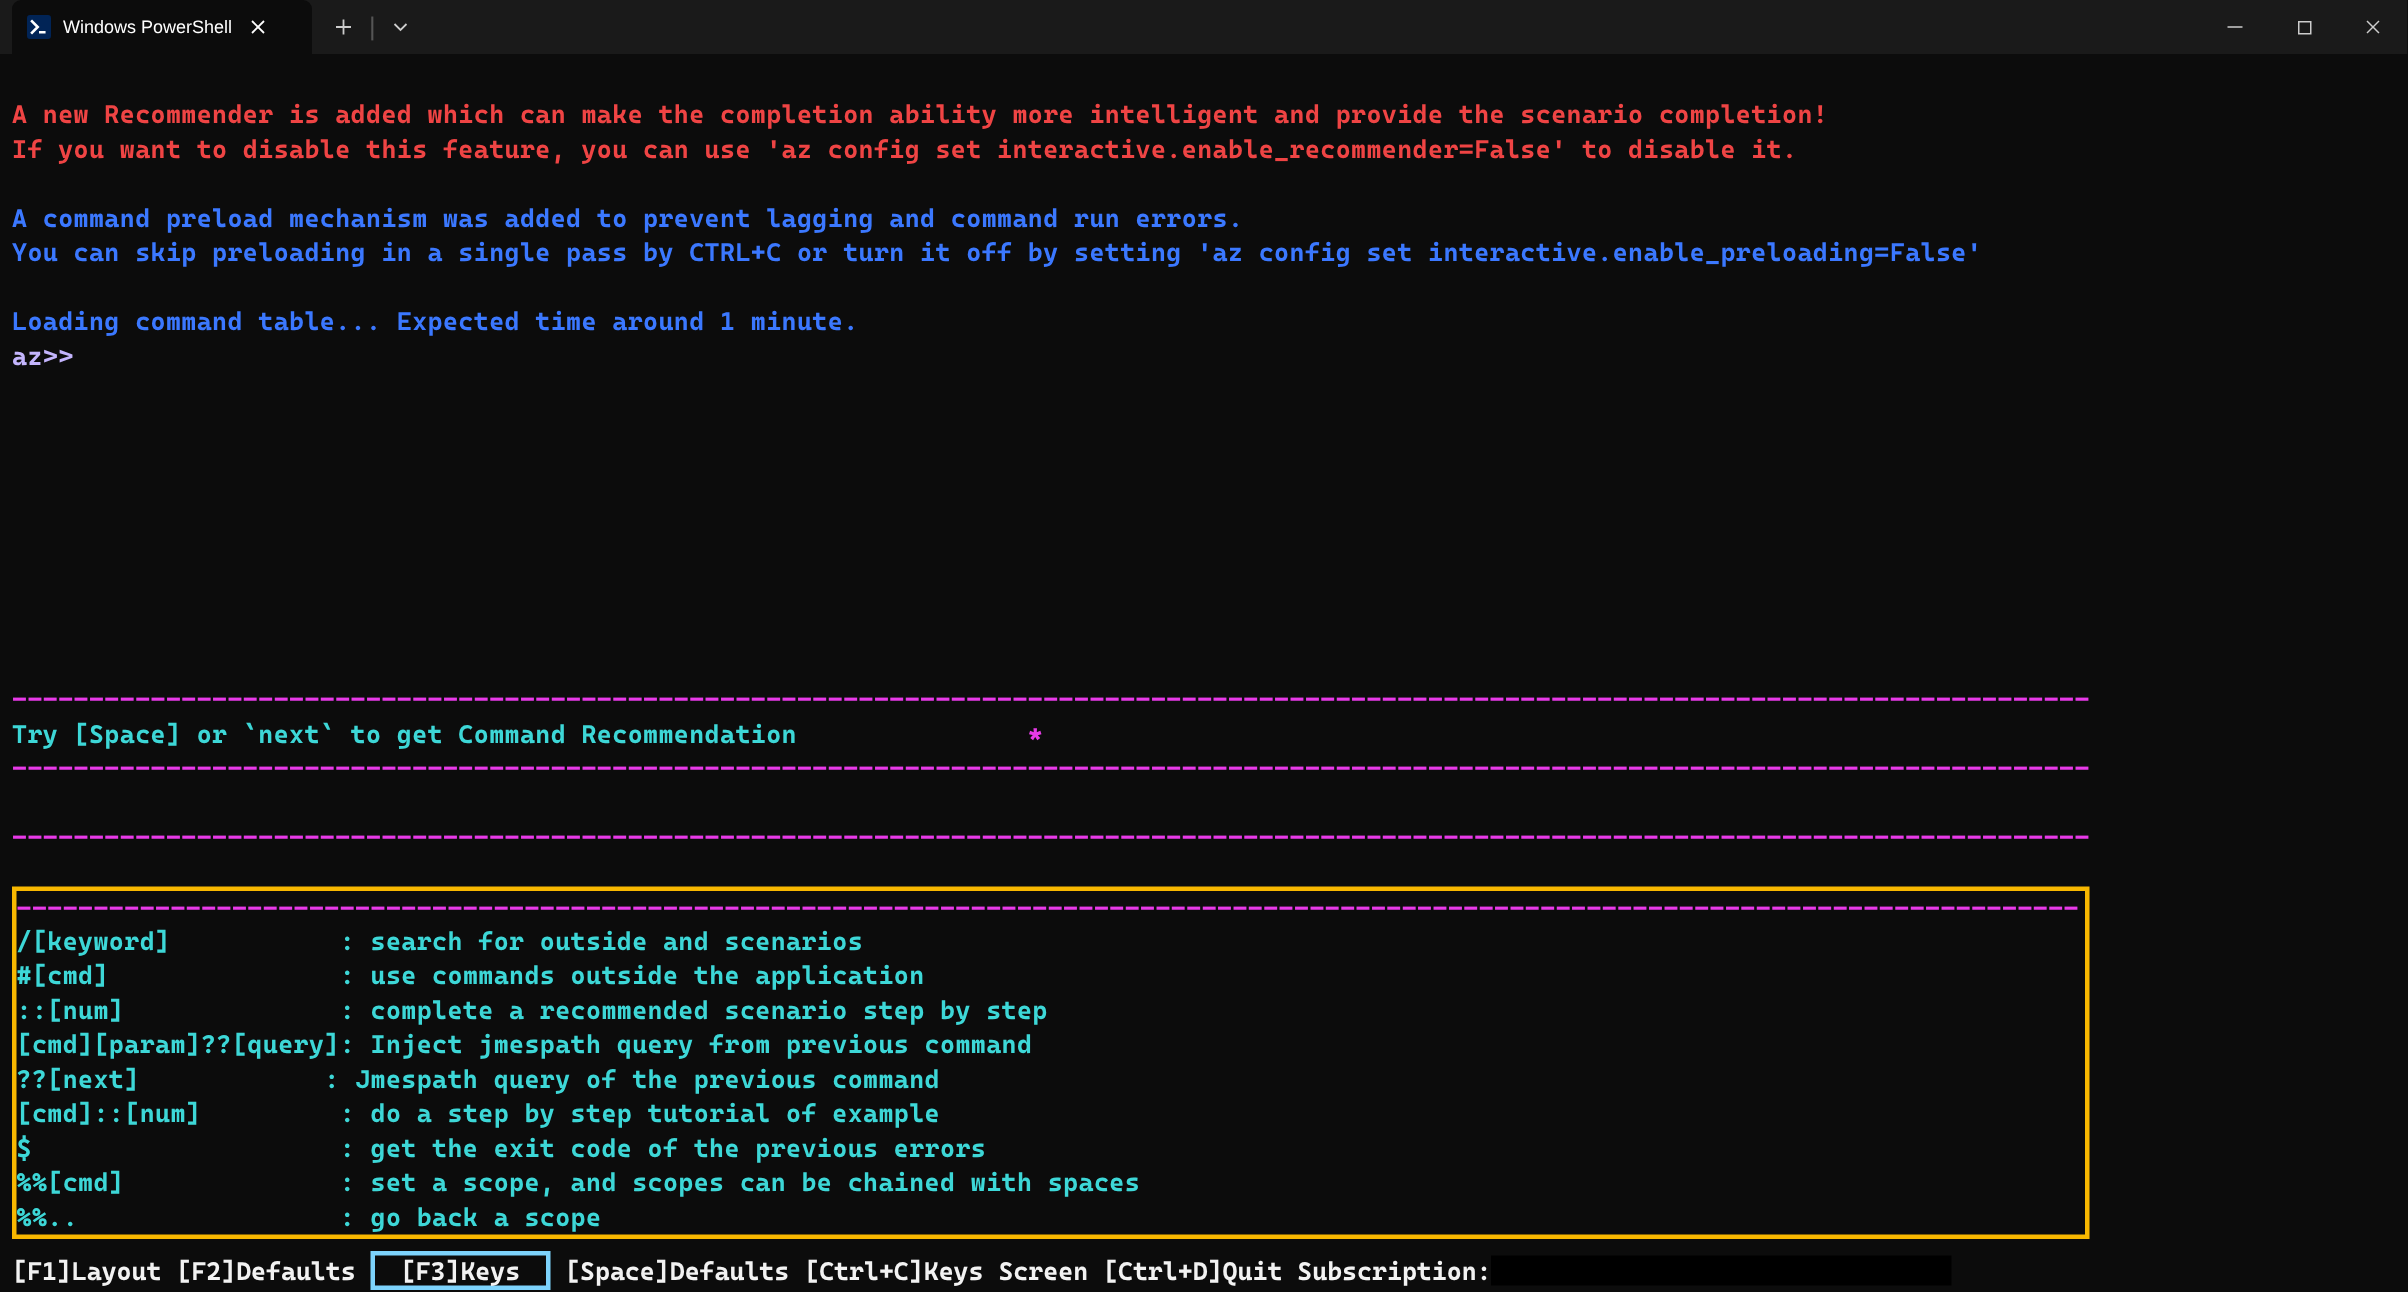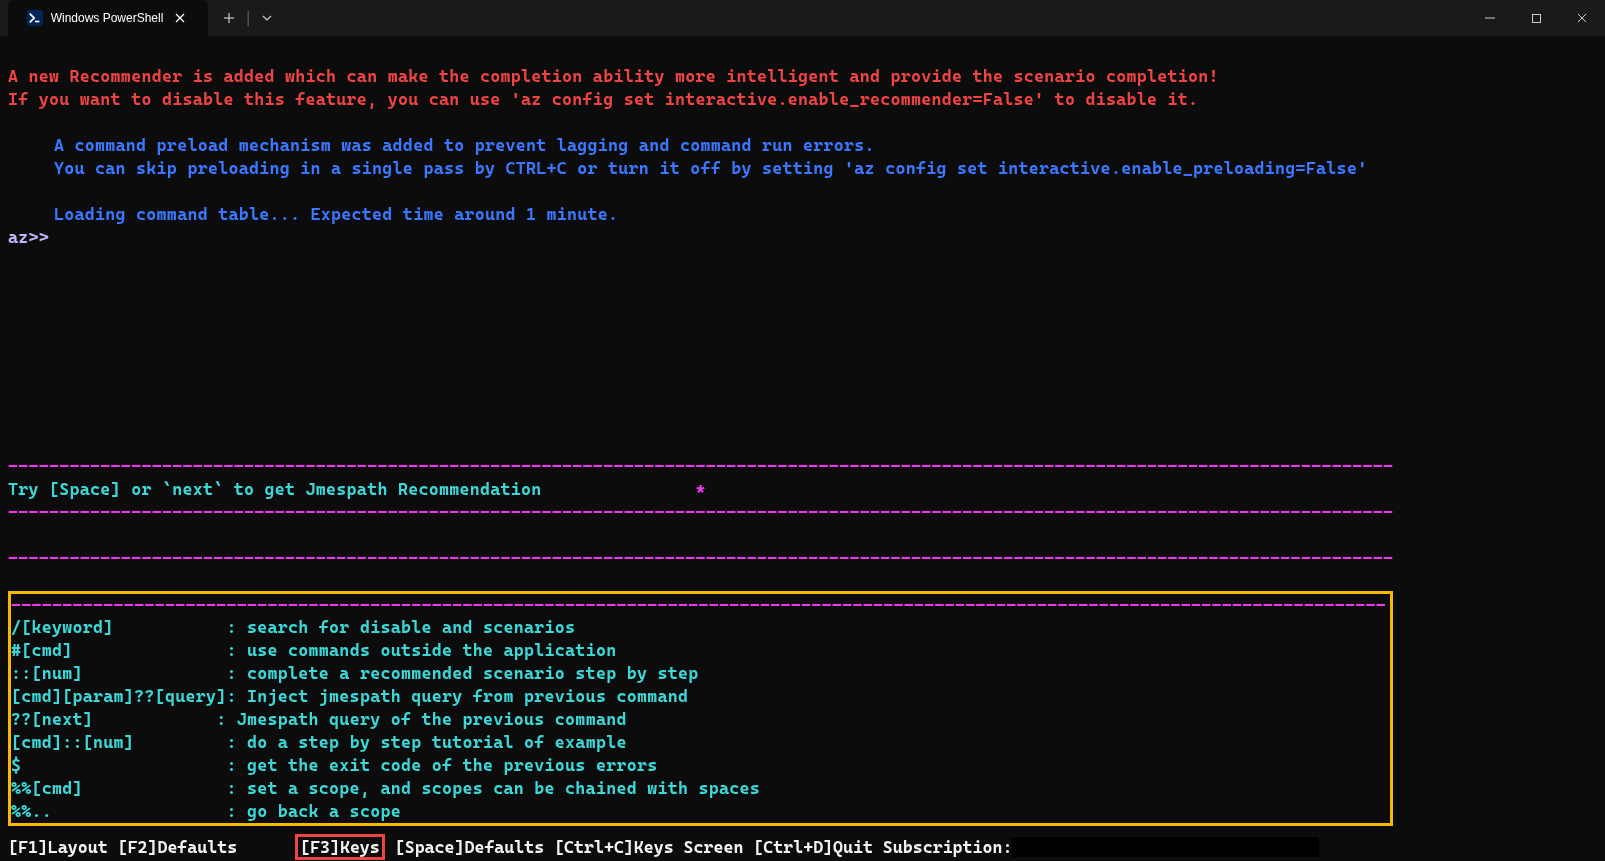--- a/index.html
+++ b/index.html
@@ -27,21 +27,21 @@
     display: flex;
     align-items: center;
     background: #0c0c0c;
     height: 36px;
     padding: 0 10px;
     gap: 8px;
     border-top-left-radius: 6px;
     border-top-right-radius: 6px;
     margin-left: 8px;
     min-width: 200px;
-    justify-content: center;
+    justify-content: flex-start;
   }
   .tab-left {
     display: flex;
     align-items: center;
     gap: 8px;
   }
   .ps-icon {
     width: 16px;
     height: 16px;
     background: #012456;
@@ -98,21 +98,21 @@
     cursor: pointer;
   }
   .terminal {
     padding: 6px 8px;
     line-height: 1.35;
     white-space: pre;
     font-weight: bold;
     letter-spacing: 0.3px;
   }
   .white { color: #ef4444; }
-  .blue  { color: #3b78ff; margin-left: 46px; }
+  .blue  { color: #3b78ff; }
   .magenta { color: #c4b5fd; }
   .divider {
     color: #e83ae8;
     overflow: hidden;
     white-space: nowrap;
   }
   .rec-line {
     color: #3dd7d7;
   }
   .rec-star {
@@ -126,24 +126,23 @@
   }
   .help-row { color: #3dd7d7; }
   .bottom-bar {
     color: #f2f2f2;
     background: #0c0c0c;
     padding: 2px 8px;
     white-space: pre;
     font-weight: bold;
   }
   .f3-highlight {
-    border: 3px solid #ef4444;
-    padding: 0 2px;
+    border: 3px solid #7dd3fc;
+    padding: 0 17px;
     display: inline-block;
-    margin-left: 48px;
   }
   .sub-val {
     background: #000;
     padding: 0 4px;
   }
   svg { display: block; }
 </style>
 </head>
 <body>
 
@@ -203,27 +202,27 @@
 <span class="white">A new Recommender is added which can make the completion ability more intelligent and provide the scenario completion!</span>
 <span class="white">If you want to disable this feature, you can use 'az config set interactive.enable_recommender=False' to disable it.</span>
 
 <span class="blue">A command preload mechanism was added to prevent lagging and command run errors.</span>
 <span class="blue">You can skip preloading in a single pass by CTRL+C or turn it off by setting 'az config set interactive.enable_preloading=False'</span>
 
 <span class="blue">Loading command table... Expected time around 1 minute.</span>
 <span class="magenta">az&gt;&gt;</span>
 <br><br><br><br><br><br><br><br>
 <span class="divider">---------------------------------------------------------------------------------------------------------------------------------------</span>
-<span class="rec-line"><span>Try [Space] or `next` to get Jmespath Recommendation</span>               <span class="rec-star">*</span></span>
+<span class="rec-line"><span>Try [Space] or `next` to get Command Recommendation</span>               <span class="rec-star">*</span></span>
 <span class="divider">---------------------------------------------------------------------------------------------------------------------------------------</span>
 
 <span class="divider">---------------------------------------------------------------------------------------------------------------------------------------</span>
 
 <div class="help-box"><span class="divider">---------------------------------------------------------------------------------</span><span class="divider" style="border:none">-----------------------------------------------------</span>
-<span class="help-row"><span>/[keyword]</span>           <span>: search for disable and scenarios</span></span>
+<span class="help-row"><span>/[keyword]</span>           <span>: search for outside and scenarios</span></span>
 <span class="help-row"><span>#[cmd]</span>               <span>: use commands outside the application</span></span>
 <span class="help-row"><span>::[num]</span>              <span>: complete a recommended scenario step by step</span></span>
 <span class="help-row"><span>[cmd][param]??[query]</span><span>: Inject jmespath query from previous command</span></span>
 <span class="help-row"><span>??[next]</span>            <span>: Jmespath query of the previous command</span></span>
 <span class="help-row"><span>[cmd]::[num]</span>         <span>: do a step by step tutorial of example</span></span>
 <span class="help-row"><span>$</span>                    <span>: get the exit code of the previous errors</span></span>
 <span class="help-row"><span>%%[cmd]</span>              <span>: set a scope, and scopes can be chained with spaces</span></span>
 <span class="help-row"><span>%%..</span>                 <span>: go back a scope</span></span></div>
 </div>
 

